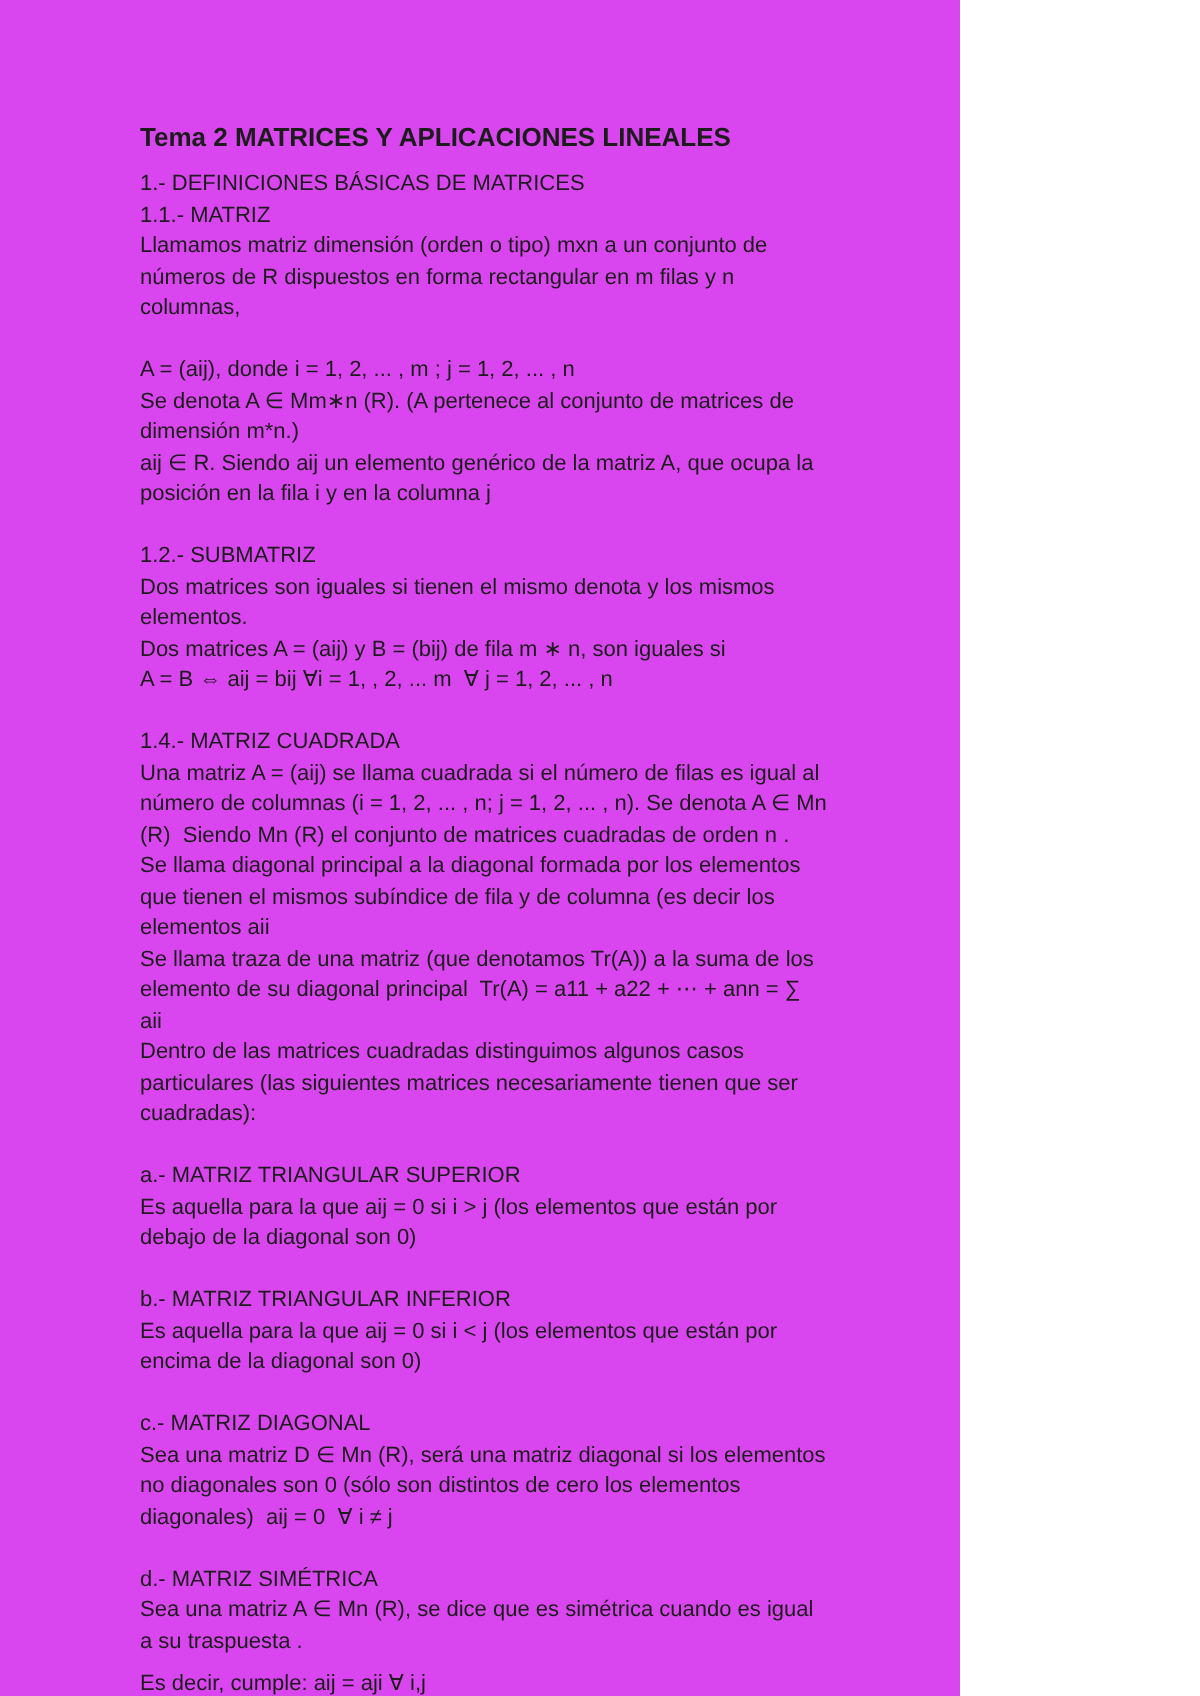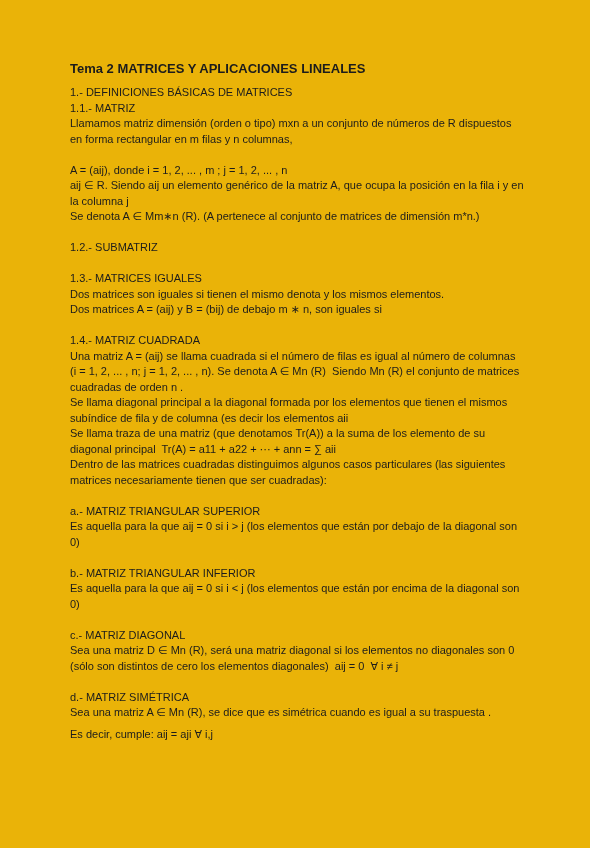--- a/index.html
+++ b/index.html
@@ -1,25 +1,25 @@
 <!DOCTYPE html>
 <html><head>
 <meta charset="utf-8">
 <style>
   html, body {
     margin: 0;
     padding: 0;
     background: #ffffff;
   }
   .page {
-    width: 590px;
+    width: 480px;
     height: 848px;
     box-sizing: border-box;
     padding: 60px 66px 0 70px;
-    background: #eab308;
+    background: #d946ef;
     color: #1c1c1c;
     font-family: "Liberation Sans", "DejaVu Sans", sans-serif;
     font-size: 11px;
     line-height: 15.5px;
     overflow: hidden;
   }
   .title {
     font-size: 13px;
     font-weight: bold;
     line-height: 18px;
@@ -42,28 +42,28 @@
 
 <div class="page">
 
   <h1 class="title">Tema 2 MATRICES Y APLICACIONES LINEALES</h1>
 
   <p class="line">1.- DEFINICIONES BÁSICAS DE MATRICES</p>
 
   <p class="line">1.1.- MATRIZ</p>
   <p class="line">Llamamos matriz dimensión (orden o tipo) mxn a un conjunto de números de R dispuestos en forma rectangular en m filas y n columnas,</p>
   <p class="line gap">A = (aij), donde i = 1, 2, ... , m ; j = 1, 2, ... , n</p>
+  <p class="line">Se denota A ∈ Mm∗n (R). (A pertenece al conjunto de matrices de dimensión m*n.)</p>
   <p class="line">aij ∈ R. Siendo aij un elemento genérico de la matriz A, que ocupa la posición en la fila i y en la columna j</p>
-  <p class="line">Se denota A ∈ Mm∗n (R). (A pertenece al conjunto de matrices de dimensión m*n.)</p>
 
   <p class="line gap">1.2.- SUBMATRIZ</p>
 
-  <p class="line gap">1.3.- MATRICES IGUALES</p>
   <p class="line">Dos matrices son iguales si tienen el mismo denota y los mismos elementos.</p>
-  <p class="line">Dos matrices A = (aij) y B = (bij) de debajo m ∗ n, son iguales si</p>
+  <p class="line">Dos matrices A = (aij) y B = (bij) de fila m ∗ n, son iguales si</p>
+  <p class="line">A = B ⇔ aij = bij ∀i = 1, , 2, ... m  ∀ j = 1, 2, ... , n</p>
 
   <p class="line gap">1.4.- MATRIZ CUADRADA</p>
   <p class="line">Una matriz A = (aij) se llama cuadrada si el número de filas es igual al número de columnas (i = 1, 2, ... , n; j = 1, 2, ... , n). Se denota A ∈ Mn (R)  Siendo Mn (R) el conjunto de matrices cuadradas de orden n .</p>
   <p class="line">Se llama diagonal principal a la diagonal formada por los elementos que tienen el mismos subíndice de fila y de columna (es decir los elementos aii</p>
   <p class="line">Se llama traza de una matriz (que denotamos Tr(A)) a la suma de los elemento de su diagonal principal  Tr(A) = a11 + a22 + ⋯ + ann = ∑ aii</p>
   <p class="line">Dentro de las matrices cuadradas distinguimos algunos casos particulares (las siguientes matrices necesariamente tienen que ser cuadradas):</p>
 
   <p class="line gap">a.- MATRIZ TRIANGULAR SUPERIOR</p>
   <p class="line">Es aquella para la que aij = 0 si i &gt; j (los elementos que están por debajo de la diagonal son 0)</p>
 

